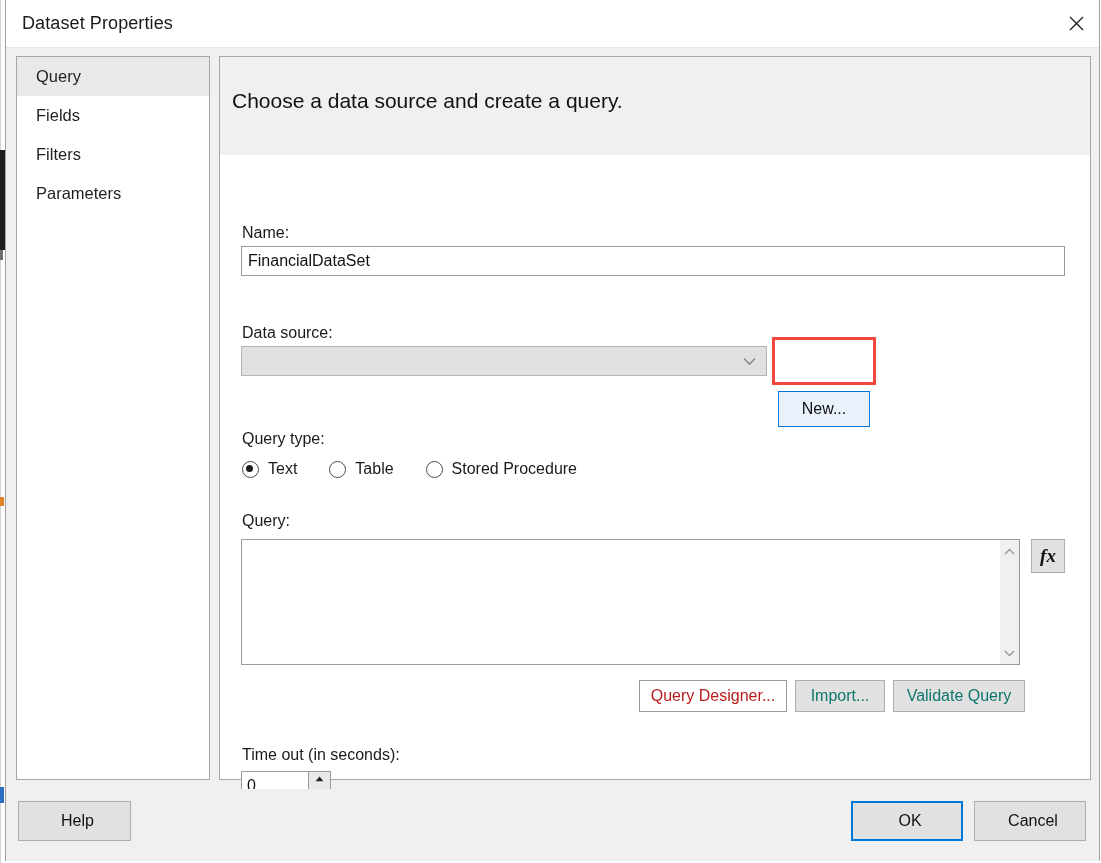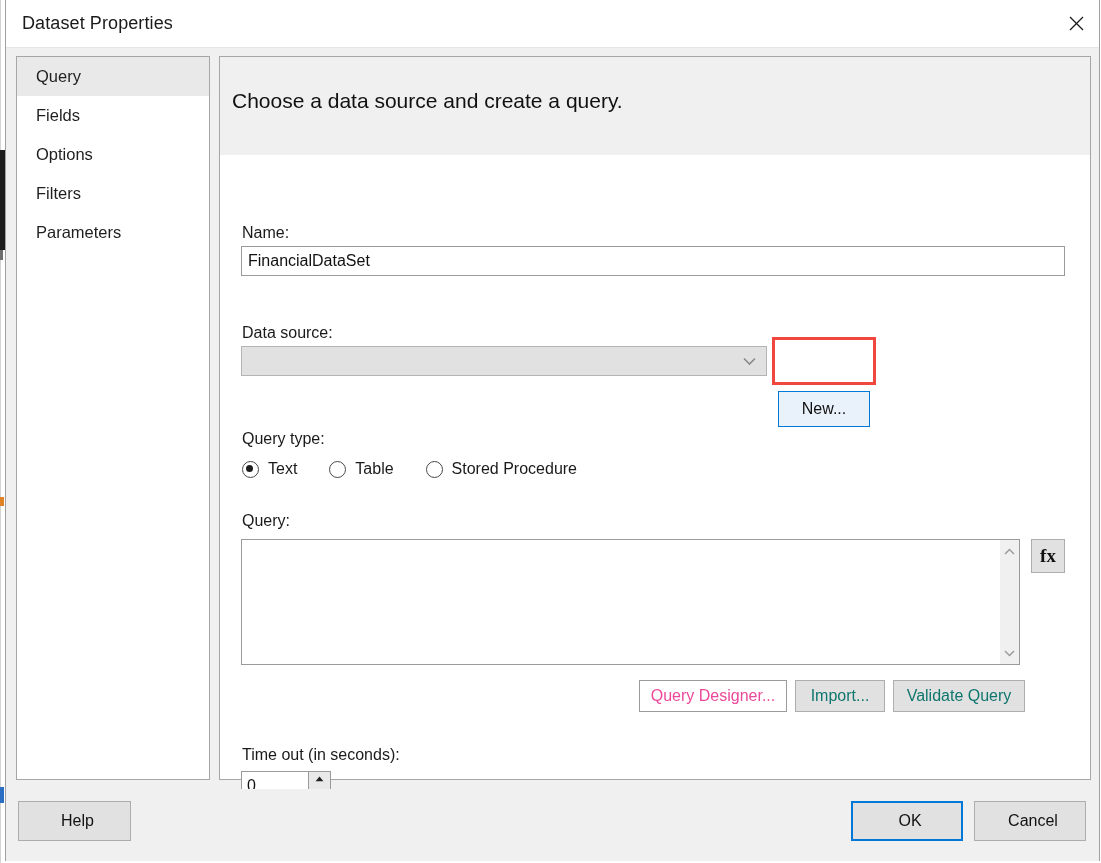--- a/index.html
+++ b/index.html
@@ -264,20 +264,21 @@
   .q-scroll .arrow.up { top: 2px; }
   .q-scroll .arrow.down { bottom: 2px; }
   .fx-btn {
     position: absolute;
     left: 811px; top: 383px;
     width: 34px; height: 34px;
     box-sizing: border-box;
     background: #e1e1e1;
     border: 1px solid #adadad;
     font-family: "Liberation Serif", serif;
+    font-style: italic;
     font-weight: bold;
     font-size: 19px;
     color: #111111;
     cursor: pointer;
     line-height: 30px;
   }
 
   
   .btn {
     position: absolute;
@@ -286,21 +287,21 @@
     border: 1px solid #adadad;
     font-family: "Liberation Sans", sans-serif;
     font-size: 16px;
     color: #0f766e;
     height: 32px;
     cursor: pointer;
   }
   .btn.disabled {
     background: #ffffff;
     border-color: #9a9a9a;
-    color: #ec4899;
+    color: #b91c1c;
     cursor: default;
   }
   .btn-qdesigner { left: 419px; top: 524px; width: 148px; }
   .btn-import    { left: 575px; top: 524px; width: 90px; }
   .btn-validate  { left: 673px; top: 524px; width: 132px; }
 
   
   .to-label { left: 22px; top: 590px; }
   .spin {
     position: absolute;
@@ -380,21 +381,20 @@
         <line x1="14" y1="1" x2="1" y2="14" stroke="#1a1a1a" stroke-width="1.3"></line>
       </svg>
     </button>
   </div>
 
   <div class="dlg-body">
 
     <div class="navlist">
       <div class="nav-item selected"><span>Query</span></div>
       <div class="nav-item"><span>Fields</span></div>
-      <div class="nav-item"><span>Options</span></div>
       <div class="nav-item"><span>Filters</span></div>
       <div class="nav-item"><span>Parameters</span></div>
     </div>
 
     <div class="panel">
 
       <div class="panel-header">
         <div class="panel-header-text">Choose a data source and create a query.</div>
       </div>
 

